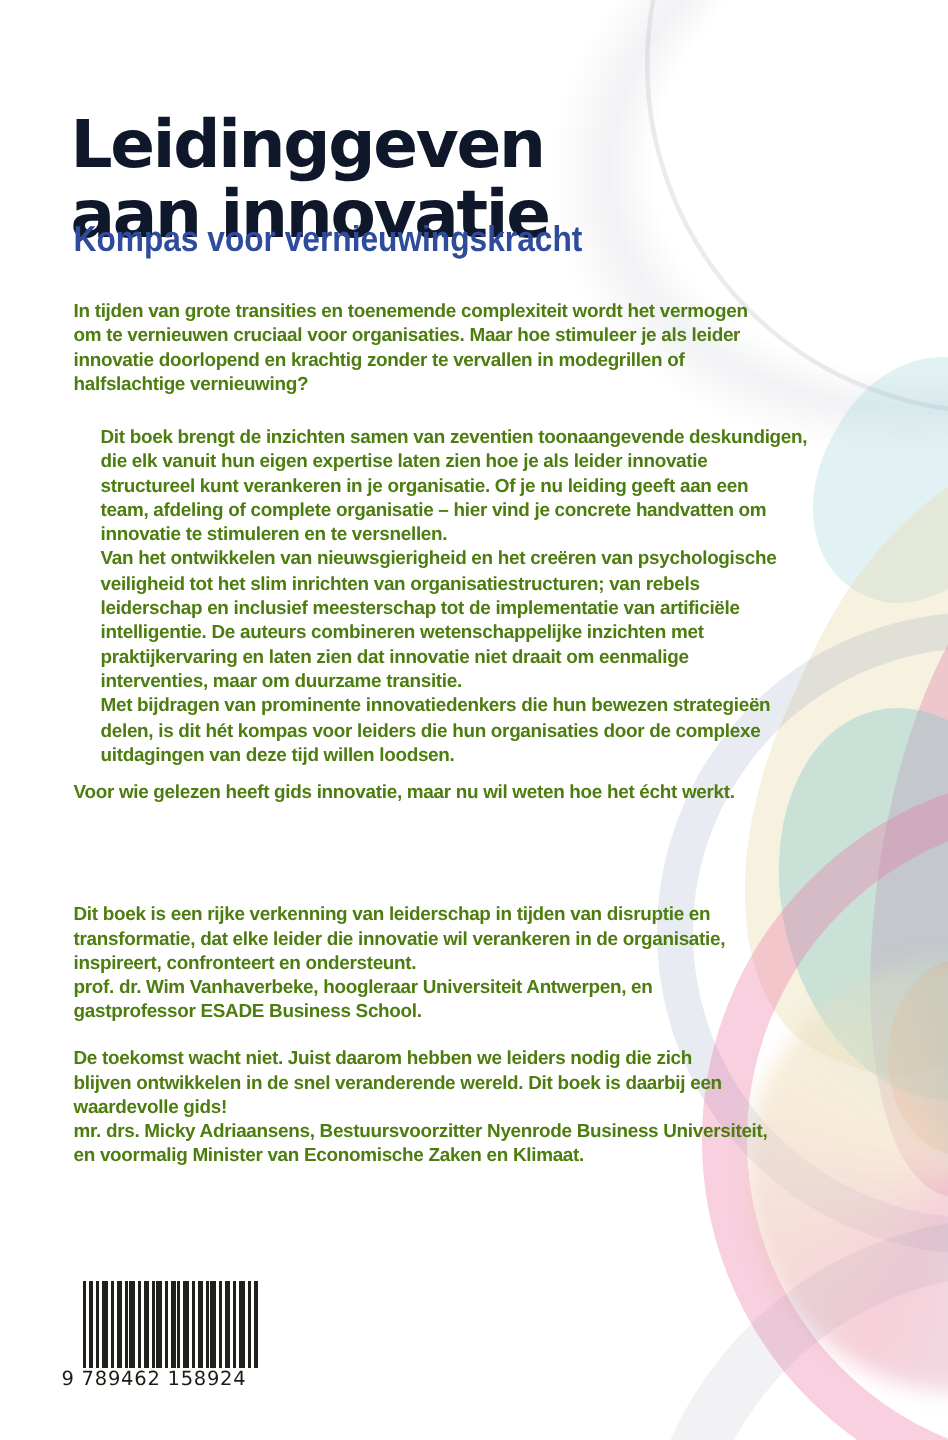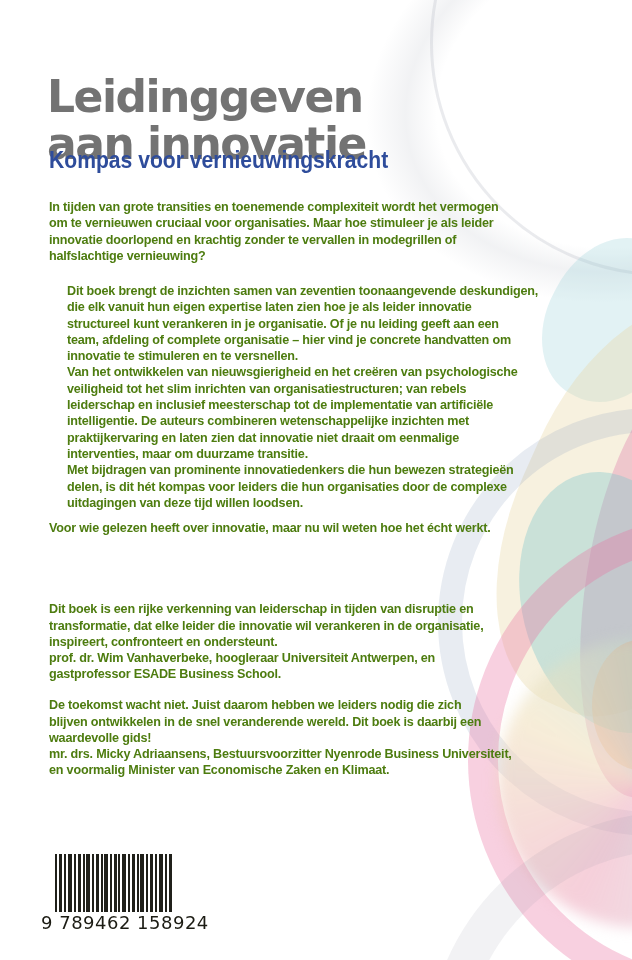--- a/index.html
+++ b/index.html
@@ -36,21 +36,21 @@
     background:conic-gradient(from 210deg, rgba(238,168,188,0.55), rgba(241,226,190,0.60),
       rgba(168,214,214,0.50), rgba(198,200,206,0.35), rgba(238,168,188,0.55));
     filter:blur(7px);}
   .arc-bottom{left:426px;top:812px;width:420px;height:420px;border-radius:50%;
     border:38px solid rgba(150,150,162,0.12);}
 
   .content{position:absolute;inset:0;}
   .title{
     position:absolute;left:47px;top:44px;
     font-family:"DejaVu Sans",sans-serif;font-weight:bold;
-    font-size:44px;line-height:47px;letter-spacing:-1.5px;color:#737373;
+    font-size:44px;line-height:47px;letter-spacing:-1.5px;color:#0f172a;
   }
   .subtitle{
     position:absolute;left:49px;top:146px;
     font-size:24px;font-weight:bold;color:#2e4c9b;
     transform:scaleX(0.88);transform-origin:left top;letter-spacing:0;
     font-family:"Liberation Sans",sans-serif;
   }
   .blurb{
     position:absolute;left:49px;width:545px;
     font-size:12.6px;line-height:16.3px;font-weight:bold;letter-spacing:-0.2px;
@@ -67,21 +67,21 @@
   .attribution{font-style:normal;}
   .attribution .author{font-weight:bold;}
   .attribution .role{font-weight:bold;}
 
   .barcode{
     position:absolute;left:55px;top:854px;width:118px;height:74px;background:#fff;
   }
   .barcode svg{display:block;}
   .isbn{
     position:absolute;left:-14px;top:58px;width:146px;
-    font-family:"DejaVu Sans",sans-serif;font-size:18px;color:#1c1c14;
+    font-family:"DejaVu Sans",sans-serif;font-size:13px;color:#1c1c14;
     letter-spacing:0.5px;background:transparent;white-space:nowrap;
   }
   .publisher{
     position:absolute;left:466px;top:891px;display:flex;align-items:center;
   }
   .publisher .mark{width:50px;height:50px;}
   .wordmark{margin-left:2px;display:flex;flex-direction:column;align-items:flex-end;}
   .wordmark .vmn{
     font-family:"DejaVu Sans",sans-serif;font-weight:bold;font-size:33px;line-height:28px;
     letter-spacing:-1px;color:#2b3578;
@@ -126,21 +126,21 @@
 Van het ontwikkelen van nieuwsgierigheid en het creëren van psychologische
 veiligheid tot het slim inrichten van organisatiestructuren; van rebels
 leiderschap en inclusief meesterschap tot de implementatie van artificiële
 intelligentie. De auteurs combineren wetenschappelijke inzichten met
 praktijkervaring en laten zien dat innovatie niet draait om eenmalige
 interventies, maar om duurzame transitie.
 Met bijdragen van prominente innovatiedenkers die hun bewezen strategieën
 delen, is dit hét kompas voor leiders die hun organisaties door de complexe
 uitdagingen van deze tijd willen loodsen.</div>
 
-  <div class="blurb audience">Voor wie gelezen heeft over innovatie, maar nu wil weten hoe het écht werkt.</div>
+  <div class="blurb audience">Voor wie gelezen heeft gids innovatie, maar nu wil weten hoe het écht werkt.</div>
 
 
   <div class="blurb q1">
     <span class="quote">Dit boek is een rijke verkenning van leiderschap in tijden van disruptie en
 transformatie, dat elke leider die innovatie wil verankeren in de organisatie,
 inspireert, confronteert en ondersteunt.</span>
     <span class="attribution"><span class="author">prof. dr. Wim Vanhaverbeke</span><span class="role">, hoogleraar Universiteit Antwerpen, en
 gastprofessor ESADE Business School.</span></span>
   </div>
 

